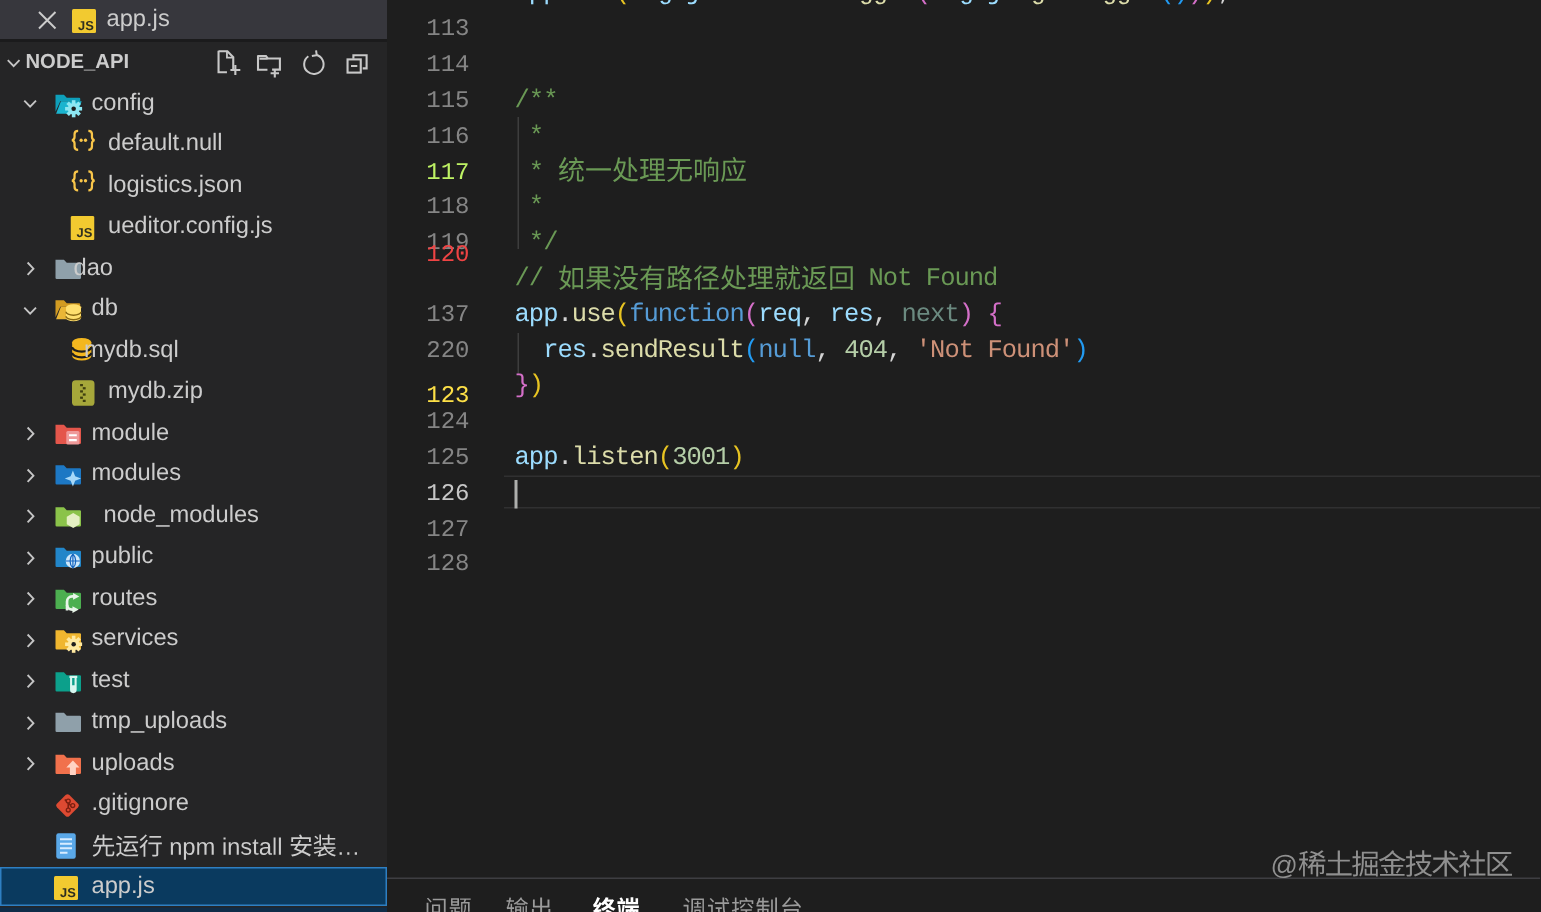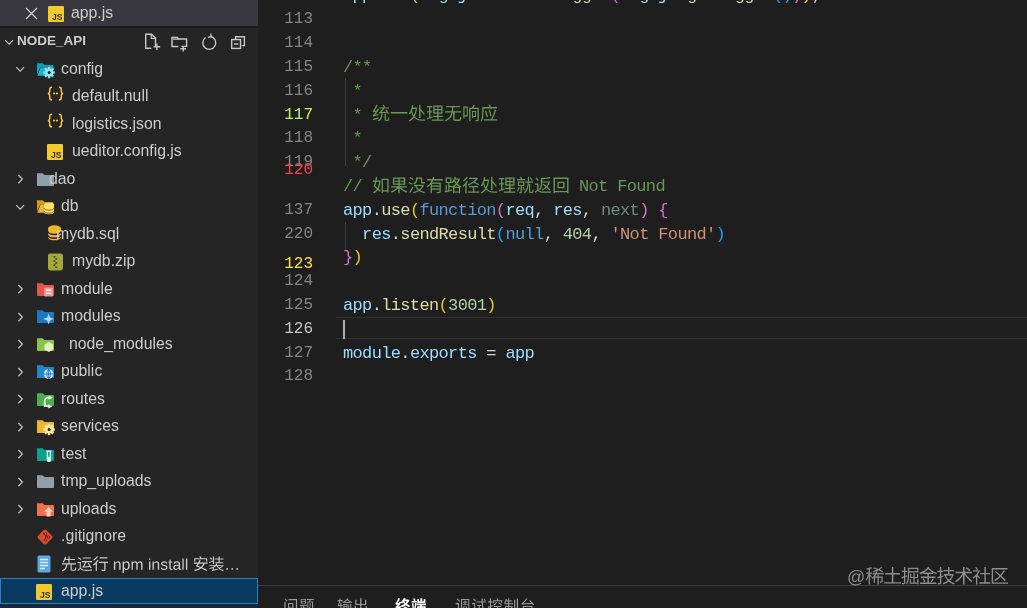--- a/index.html
+++ b/index.html
@@ -261,21 +261,20 @@
 <div class="cl" style="top:198.8px"><span style="color:#9CDCFE">app</span><span style="color:#d4d4d4">.</span><span style="color:#DCDCAA">use</span><span style="color:#e8c422">(</span><span style="color:#569CD6">function</span><span style="color:#d46fc8">(</span><span style="color:#9CDCFE">req</span><span style="color:#d4d4d4">, </span><span style="color:#9CDCFE">res</span><span style="color:#d4d4d4">, </span><span style="color:#6b8a80">next</span><span style="color:#d46fc8">)</span><span style="color:#d4d4d4"> </span><span style="color:#d46fc8">{</span></div>
 <div class="ln" style="top:222.6px;color:#858585">220</div>
 <div class="cl" style="top:222.6px"><span style="color:#d4d4d4">  </span><span style="color:#9CDCFE">res</span><span style="color:#d4d4d4">.</span><span style="color:#DCDCAA">sendResult</span><span style="color:#229bf2">(</span><span style="color:#569CD6">null</span><span style="color:#d4d4d4">, </span><span style="color:#B5CEA8">404</span><span style="color:#d4d4d4">, </span><span style="color:#CE9178">'Not Found'</span><span style="color:#229bf2">)</span></div>
 <div class="ln" style="top:253px;color:#fde047">123</div>
 <div class="cl" style="top:246.4px"><span style="color:#d46fc8">}</span><span style="color:#e8c422">)</span></div>
 <div class="ln" style="top:270.2px;color:#858585">124</div>
 <div class="ln" style="top:294.0px;color:#858585">125</div>
 <div class="cl" style="top:294.0px"><span style="color:#9CDCFE">app</span><span style="color:#d4d4d4">.</span><span style="color:#DCDCAA">listen</span><span style="color:#e8c422">(</span><span style="color:#B5CEA8">3001</span><span style="color:#e8c422">)</span></div>
 <div class="ln" style="top:317.8px;color:#c6c6c6">126</div>
 <div class="ln" style="top:341.6px;color:#858585">127</div>
-<div class="cl" style="top:341.6px"><span style="color:#9CDCFE">module</span><span style="color:#d4d4d4">.</span><span style="color:#9CDCFE">exports</span><span style="color:#d4d4d4"> = </span><span style="color:#9CDCFE">app</span></div>
 <div class="ln" style="top:365.4px;color:#858585">128</div>
 <svg style="position:absolute;left:370.6px;top:101.4px" width="128" height="25" viewBox="-1 -18.9 128 25">
       <path d="M12.6 -6.3V-0.6C12.6 0.7 12.9 1.1 14.1 1.1C14.4 1.1 15.5 1.1 15.7 1.1C16.8 1.1 17.2 0.4 17.2 -2.1C16.9 -2.1 16.4 -2.4 16.1 -2.6C16.0 -0.4 16.0 -0.1 15.6 -0.1C15.4 -0.1 14.5 -0.1 14.3 -0.1C13.9 -0.1 13.9 -0.2 13.9 -0.6V-6.3ZM9.2 -6.3C9.1 -2.7 8.7 -0.8 5.7 0.3C6.0 0.5 6.4 1.0 6.6 1.4C9.8 0.1 10.4 -2.3 10.5 -6.3ZM0.8 -1.0 1.1 0.4C2.7 -0.1 4.8 -0.8 6.8 -1.5L6.6 -2.6C4.4 -2.0 2.2 -1.3 0.8 -1.0ZM10.7 -14.8C11.1 -14.1 11.5 -13.1 11.7 -12.5H7.3V-11.3H10.6C9.8 -10.2 8.5 -8.5 8.1 -8.1C7.8 -7.8 7.3 -7.7 7.0 -7.6C7.1 -7.3 7.4 -6.6 7.4 -6.3C7.9 -6.5 8.7 -6.6 15.2 -7.2C15.5 -6.7 15.8 -6.2 15.9 -5.9L17.1 -6.5C16.5 -7.5 15.4 -9.2 14.4 -10.5L13.3 -10.0C13.7 -9.4 14.1 -8.8 14.5 -8.2L9.6 -7.8C10.4 -8.8 11.4 -10.2 12.2 -11.3H17.1V-12.5H11.9L13.0 -12.9C12.8 -13.4 12.4 -14.4 12.0 -15.2ZM1.1 -7.6C1.3 -7.7 1.8 -7.8 3.9 -8.1C3.1 -7.0 2.4 -6.1 2.1 -5.8C1.5 -5.1 1.1 -4.7 0.7 -4.6C0.9 -4.2 1.1 -3.6 1.2 -3.3C1.6 -3.5 2.2 -3.7 6.6 -4.7C6.6 -5.0 6.6 -5.5 6.6 -5.9L3.2 -5.2C4.6 -6.8 5.9 -8.7 7.1 -10.7L5.9 -11.4C5.5 -10.7 5.1 -10.0 4.7 -9.4L2.5 -9.2C3.6 -10.7 4.8 -12.7 5.6 -14.6L4.2 -15.2C3.4 -13.0 2.1 -10.7 1.7 -10.1C1.3 -9.5 0.9 -9.1 0.6 -9.0C0.8 -8.6 1.0 -7.9 1.1 -7.6Z M18.8 -7.8V-6.3H35.3V-7.8Z M43.7 -11.0C43.3 -8.5 42.7 -6.4 41.8 -4.7C41.1 -5.9 40.5 -7.5 40.0 -9.5C40.2 -10.0 40.4 -10.5 40.5 -11.0ZM40.0 -15.0C39.5 -11.5 38.4 -8.1 36.9 -6.2C37.3 -6.1 37.8 -5.7 38.0 -5.5C38.5 -6.1 38.9 -6.9 39.3 -7.7C39.8 -6.0 40.4 -4.6 41.1 -3.5C39.9 -1.7 38.4 -0.4 36.6 0.4C37.0 0.6 37.5 1.2 37.7 1.5C39.4 0.6 40.8 -0.6 42.0 -2.3C44.2 0.3 47.1 0.9 50.2 0.9H52.8C52.9 0.5 53.1 -0.2 53.4 -0.5C52.7 -0.5 50.8 -0.5 50.2 -0.5C47.5 -0.5 44.7 -1.0 42.7 -3.5C43.9 -5.7 44.8 -8.5 45.2 -12.1L44.3 -12.3L44.0 -12.3H40.9C41.1 -13.0 41.2 -13.9 41.4 -14.7ZM47.1 -15.1V-1.8H48.5V-9.4C49.7 -7.9 51.0 -6.2 51.7 -5.1L52.9 -5.9C52.1 -7.2 50.3 -9.2 49.0 -10.7L48.5 -10.4V-15.1Z M62.6 -9.7H65.3V-7.4H62.6ZM66.5 -9.7H69.2V-7.4H66.5ZM62.6 -13.1H65.3V-10.8H62.6ZM66.5 -13.1H69.2V-10.8H66.5ZM59.7 -0.4V0.8H71.4V-0.4H66.6V-2.9H70.8V-4.1H66.6V-6.2H70.5V-14.3H61.3V-6.2H65.2V-4.1H61.1V-2.9H65.2V-0.4ZM54.6 -1.8 55.0 -0.4C56.6 -1.0 58.6 -1.7 60.6 -2.3L60.3 -3.6L58.4 -3.0V-7.4H60.2V-8.7H58.4V-12.6H60.4V-13.9H54.8V-12.6H57.1V-8.7H55.0V-7.4H57.1V-2.5C56.1 -2.2 55.3 -2.0 54.6 -1.8Z M74.1 -13.9V-12.6H80.0C80.0 -11.3 79.9 -9.9 79.7 -8.6H72.9V-7.3H79.5C78.7 -4.2 77.0 -1.3 72.7 0.3C73.0 0.6 73.4 1.1 73.6 1.4C78.3 -0.4 80.1 -3.7 80.8 -7.3H81.2V-1.1C81.2 0.6 81.7 1.0 83.6 1.0C84.0 1.0 86.5 1.0 86.9 1.0C88.7 1.0 89.1 0.3 89.3 -2.6C88.9 -2.7 88.3 -2.9 88.0 -3.2C87.9 -0.7 87.7 -0.3 86.8 -0.3C86.3 -0.3 84.1 -0.3 83.7 -0.3C82.8 -0.3 82.6 -0.4 82.6 -1.1V-7.3H89.1V-8.6H81.1C81.3 -9.9 81.3 -11.3 81.4 -12.6H88.1V-13.9Z M91.3 -13.4V-1.6H92.5V-3.3H95.8V-13.4ZM92.5 -12.1H94.7V-4.6H92.5ZM101.3 -15.2C101.1 -14.3 100.7 -13.0 100.3 -12.1H97.2V1.3H98.5V-10.9H105.5V-0.2C105.5 0.1 105.4 0.1 105.2 0.1C105.0 0.2 104.2 0.2 103.4 0.1C103.6 0.5 103.8 1.0 103.8 1.4C105.0 1.4 105.7 1.3 106.2 1.1C106.7 0.9 106.8 0.5 106.8 -0.1V-12.1H101.7C102.0 -12.9 102.5 -13.9 102.8 -14.8ZM100.9 -7.8H103.0V-3.9H100.9ZM100.0 -8.9V-1.8H100.9V-2.9H104.0V-8.9Z M112.8 -8.8C113.5 -6.9 114.4 -4.3 114.7 -2.6L116.0 -3.1C115.6 -4.8 114.7 -7.3 113.9 -9.3ZM116.7 -9.8C117.2 -7.9 117.9 -5.3 118.2 -3.6L119.4 -4.0C119.2 -5.7 118.5 -8.2 117.9 -10.2ZM116.4 -14.9C116.8 -14.3 117.1 -13.4 117.4 -12.8H110.2V-7.9C110.2 -5.3 110.1 -1.7 108.6 0.8C109.0 0.9 109.6 1.3 109.8 1.6C111.3 -1.1 111.5 -5.1 111.5 -7.9V-11.5H125.0V-12.8H118.9C118.7 -13.4 118.2 -14.5 117.7 -15.3ZM111.8 -0.7V0.6H125.2V-0.7H120.3C122.0 -3.5 123.3 -6.8 124.2 -9.8L122.7 -10.3C122.1 -7.2 120.7 -3.5 118.9 -0.7Z" fill="#6a9955"></path>
     </svg>
 <svg style="position:absolute;left:370.6px;top:172.8px" width="200" height="25" viewBox="-1 -18.9 200 25">
       <path d="M7.2 -10.2C6.9 -7.7 6.4 -5.6 5.5 -4.0C4.8 -4.6 4.0 -5.2 3.2 -5.8C3.6 -7.0 4.0 -8.6 4.3 -10.2ZM1.7 -5.3C2.7 -4.6 3.8 -3.7 4.8 -2.8C3.8 -1.3 2.5 -0.3 0.8 0.3C1.1 0.6 1.5 1.1 1.7 1.5C3.4 0.7 4.8 -0.4 5.9 -1.9C6.6 -1.3 7.2 -0.6 7.7 -0.1L8.6 -1.2C8.1 -1.8 7.4 -2.4 6.6 -3.1C7.7 -5.1 8.4 -7.8 8.6 -11.3L7.8 -11.5L7.5 -11.4H4.6C4.9 -12.7 5.1 -13.9 5.2 -15.0L3.9 -15.1C3.8 -14.0 3.5 -12.7 3.3 -11.4H0.8V-10.2H3.0C2.6 -8.3 2.1 -6.6 1.7 -5.3ZM9.6 -13.2V1.0H10.9V-0.4H15.3V0.7H16.6V-13.2ZM10.9 -1.7V-11.9H15.3V-1.7Z M20.9 -14.3V-7.1H26.3V-5.6H19.1V-4.3H25.2C23.6 -2.6 21.0 -1.0 18.6 -0.3C19.0 0.0 19.4 0.5 19.6 0.8C22.0 -0.1 24.6 -1.8 26.3 -3.7V1.4H27.7V-3.8C29.5 -1.9 32.1 -0.2 34.5 0.8C34.6 0.4 35.1 -0.1 35.4 -0.4C33.1 -1.1 30.5 -2.7 28.8 -4.3H34.9V-5.6H27.7V-7.1H33.3V-14.3ZM22.2 -10.1H26.3V-8.3H22.2ZM27.7 -10.1H31.8V-8.3H27.7ZM22.2 -13.1H26.3V-11.2H22.2ZM27.7 -13.1H31.8V-11.2H27.7Z M37.5 -13.9C38.6 -13.3 40.0 -12.4 40.8 -11.8L41.6 -12.9C40.8 -13.5 39.3 -14.3 38.3 -14.9ZM36.6 -9.0C37.7 -8.5 39.2 -7.6 40.0 -7.1L40.7 -8.2C39.9 -8.7 38.5 -9.5 37.4 -10.0ZM37.2 0.3 38.3 1.2C39.3 -0.5 40.5 -2.8 41.4 -4.7L40.4 -5.5C39.4 -3.5 38.1 -1.1 37.2 0.3ZM44.0 -14.5V-12.4C44.0 -11.1 43.6 -9.5 41.2 -8.4C41.5 -8.2 41.9 -7.7 42.1 -7.4C44.8 -8.7 45.3 -10.7 45.3 -12.4V-13.2H48.9V-10.5C48.9 -9.0 49.2 -8.5 50.5 -8.5C50.7 -8.5 51.8 -8.5 52.1 -8.5C52.5 -8.5 53.0 -8.5 53.2 -8.6C53.2 -8.9 53.1 -9.5 53.1 -9.9C52.8 -9.8 52.4 -9.8 52.1 -9.8C51.8 -9.8 50.8 -9.8 50.6 -9.8C50.3 -9.8 50.2 -10.0 50.2 -10.5V-14.5ZM50.1 -5.9C49.4 -4.5 48.4 -3.4 47.1 -2.5C45.9 -3.4 44.9 -4.6 44.3 -5.9ZM42.1 -7.2V-5.9H43.3L42.9 -5.8C43.7 -4.2 44.7 -2.8 46.0 -1.7C44.4 -0.8 42.6 -0.2 40.8 0.2C41.0 0.5 41.3 1.1 41.5 1.4C43.5 1.0 45.4 0.2 47.1 -0.8C48.6 0.2 50.4 1.0 52.5 1.4C52.7 1.1 53.1 0.5 53.4 0.2C51.5 -0.2 49.7 -0.8 48.3 -1.7C49.9 -3.0 51.2 -4.7 52.0 -6.8L51.1 -7.2L50.8 -7.2Z M61.0 -15.1C60.8 -14.3 60.6 -13.6 60.2 -12.8H55.1V-11.5H59.7C58.5 -9.1 56.9 -6.9 54.7 -5.5C55.0 -5.2 55.4 -4.7 55.6 -4.4C56.7 -5.2 57.7 -6.2 58.6 -7.3V1.4H59.9V-2.1H67.5V-0.3C67.5 0.0 67.4 0.1 67.1 0.1C66.7 0.1 65.6 0.1 64.4 0.1C64.6 0.5 64.8 1.0 64.9 1.4C66.4 1.4 67.4 1.4 68.0 1.2C68.6 1.0 68.8 0.5 68.8 -0.3V-9.4H60.0C60.5 -10.1 60.8 -10.8 61.1 -11.5H70.9V-12.8H61.7C62.0 -13.4 62.2 -14.1 62.4 -14.8ZM59.9 -5.2H67.5V-3.3H59.9ZM59.9 -6.4V-8.2H67.5V-6.4Z M74.8 -13.2H78.2V-10.0H74.8ZM72.7 -0.8 72.9 0.6C74.8 0.1 77.4 -0.5 79.9 -1.2L79.8 -2.4L77.4 -1.8V-5.0H79.3C79.5 -4.8 79.8 -4.4 79.9 -4.1C80.3 -4.3 80.7 -4.4 81.0 -4.6V1.4H82.3V0.7H86.8V1.3H88.1V-4.6L88.7 -4.3C88.9 -4.7 89.2 -5.2 89.5 -5.5C87.9 -6.1 86.5 -7.0 85.4 -8.1C86.5 -9.5 87.4 -11.1 88.0 -13.0L87.2 -13.3L86.9 -13.3H83.4C83.7 -13.8 83.8 -14.3 84.0 -14.8L82.7 -15.1C82.1 -13.0 80.9 -10.9 79.5 -9.6V-14.4H73.6V-8.8H76.2V-1.5L74.8 -1.2V-7.1H73.6V-0.9ZM82.3 -0.4V-3.9H86.8V-0.4ZM86.3 -12.1C85.9 -11.0 85.2 -10.0 84.5 -9.1C83.8 -10.0 83.2 -10.9 82.7 -11.8L82.9 -12.1ZM81.8 -5.1C82.8 -5.7 83.7 -6.4 84.5 -7.2C85.3 -6.4 86.2 -5.7 87.2 -5.1ZM83.7 -8.2C82.5 -6.9 81.1 -6.0 79.6 -5.4V-6.2H77.4V-8.8H79.5V-9.4C79.8 -9.2 80.2 -8.8 80.4 -8.6C81.0 -9.2 81.5 -9.9 82.0 -10.7C82.5 -9.8 83.0 -9.0 83.7 -8.2Z M94.6 -15.1C93.9 -13.8 92.3 -12.3 90.9 -11.4C91.1 -11.1 91.5 -10.6 91.6 -10.3C93.2 -11.3 94.9 -13.0 95.9 -14.6ZM96.9 -14.2V-12.9H103.8C102.0 -10.5 98.6 -8.6 95.6 -7.6C95.9 -7.3 96.2 -6.8 96.4 -6.5C98.2 -7.1 100.0 -8.0 101.6 -9.1C103.4 -8.4 105.4 -7.3 106.5 -6.6L107.2 -7.7C106.2 -8.4 104.3 -9.3 102.7 -10.0C104.1 -11.0 105.2 -12.3 106.0 -13.7L105.0 -14.2L104.7 -14.2ZM96.9 -6.0V-4.7H100.9V-0.3H95.8V0.9H107.2V-0.3H102.2V-4.7H106.1V-6.0ZM94.9 -11.1C93.9 -9.3 92.2 -7.4 90.6 -6.2C90.9 -5.9 91.2 -5.2 91.4 -4.9C92.0 -5.4 92.6 -6.0 93.3 -6.7V1.4H94.6V-8.4C95.2 -9.1 95.7 -9.9 96.1 -10.6Z M115.7 -11.0C115.3 -8.5 114.7 -6.4 113.8 -4.7C113.1 -5.9 112.5 -7.5 112.0 -9.5C112.2 -10.0 112.4 -10.5 112.5 -11.0ZM112.0 -15.0C111.5 -11.5 110.4 -8.1 108.9 -6.2C109.3 -6.1 109.8 -5.7 110.0 -5.5C110.5 -6.1 110.9 -6.9 111.3 -7.7C111.8 -6.0 112.4 -4.6 113.1 -3.5C111.9 -1.7 110.4 -0.4 108.6 0.4C109.0 0.6 109.5 1.2 109.7 1.5C111.4 0.6 112.8 -0.6 114.0 -2.3C116.2 0.3 119.1 0.9 122.2 0.9H124.8C124.9 0.5 125.1 -0.2 125.4 -0.5C124.7 -0.5 122.8 -0.5 122.2 -0.5C119.5 -0.5 116.7 -1.0 114.7 -3.5C115.9 -5.7 116.8 -8.5 117.2 -12.1L116.3 -12.3L116.0 -12.3H112.9C113.1 -13.0 113.2 -13.9 113.4 -14.7ZM119.1 -15.1V-1.8H120.5V-9.4C121.7 -7.9 123.0 -6.2 123.7 -5.1L124.9 -5.9C124.1 -7.2 122.3 -9.2 121.0 -10.7L120.5 -10.4V-15.1Z M134.6 -9.7H137.3V-7.4H134.6ZM138.5 -9.7H141.2V-7.4H138.5ZM134.6 -13.1H137.3V-10.8H134.6ZM138.5 -13.1H141.2V-10.8H138.5ZM131.7 -0.4V0.8H143.4V-0.4H138.6V-2.9H142.8V-4.1H138.6V-6.2H142.5V-14.3H133.3V-6.2H137.2V-4.1H133.1V-2.9H137.2V-0.4ZM126.6 -1.8 127.0 -0.4C128.6 -1.0 130.6 -1.7 132.6 -2.3L132.3 -3.6L130.4 -3.0V-7.4H132.2V-8.7H130.4V-12.6H132.4V-13.9H126.8V-12.6H129.1V-8.7H127.0V-7.4H129.1V-2.5C128.1 -2.2 127.3 -2.0 126.6 -1.8Z M147.1 -9.1H151.2V-7.0H147.1ZM157.0 -7.8V-0.9C157.0 0.2 157.1 0.5 157.4 0.7C157.7 0.9 158.1 1.0 158.5 1.0C158.7 1.0 159.4 1.0 159.7 1.0C160.0 1.0 160.4 1.0 160.7 0.8C161.0 0.7 161.2 0.5 161.3 0.1C161.4 -0.2 161.4 -1.2 161.5 -2.0C161.1 -2.1 160.7 -2.3 160.4 -2.6C160.4 -1.7 160.4 -0.9 160.3 -0.6C160.3 -0.3 160.2 -0.2 160.1 -0.1C160.0 -0.0 159.7 -0.0 159.5 -0.0C159.3 -0.0 158.9 -0.0 158.8 -0.0C158.6 -0.0 158.4 -0.1 158.3 -0.1C158.2 -0.2 158.2 -0.4 158.2 -0.8V-7.8ZM146.6 -4.9C146.2 -3.4 145.7 -1.9 144.9 -0.9C145.2 -0.8 145.7 -0.4 145.9 -0.3C146.6 -1.4 147.3 -3.1 147.7 -4.7ZM150.6 -4.7C151.2 -3.7 151.7 -2.4 151.9 -1.5L152.9 -2.0C152.7 -2.8 152.2 -4.1 151.6 -5.1ZM157.8 -13.8C158.6 -12.9 159.3 -11.8 159.6 -11.1L160.6 -11.7C160.3 -12.4 159.5 -13.5 158.7 -14.3ZM145.9 -10.3V-5.9H148.6V-0.0C148.6 0.1 148.6 0.2 148.4 0.2C148.2 0.2 147.6 0.2 147.0 0.2C147.2 0.5 147.3 1.0 147.4 1.3C148.3 1.3 148.9 1.3 149.3 1.1C149.8 0.9 149.9 0.6 149.9 0.0V-5.9H152.4V-10.3ZM148.0 -14.9C148.3 -14.3 148.6 -13.5 148.8 -12.9H145.0V-11.7H153.2V-12.9H150.2C150.0 -13.6 149.6 -14.5 149.2 -15.2ZM155.9 -15.1C155.9 -13.6 155.9 -12.1 155.8 -10.5H153.4V-9.2H155.7C155.4 -5.4 154.5 -1.6 151.9 0.6C152.2 0.8 152.6 1.2 152.9 1.5C155.6 -1.0 156.6 -5.1 156.9 -9.2H161.2V-10.5H157.0C157.1 -12.1 157.1 -13.6 157.2 -15.1Z M163.3 -13.8C164.2 -12.9 165.3 -11.6 165.8 -10.9L167.0 -11.7C166.4 -12.4 165.3 -13.6 164.4 -14.5ZM166.5 -8.4H162.8V-7.1H165.1V-2.0C164.4 -1.7 163.5 -1.0 162.6 -0.1L163.5 1.2C164.3 0.1 165.1 -0.9 165.7 -0.9C166.1 -0.9 166.7 -0.3 167.5 0.1C168.8 0.8 170.4 0.9 172.5 0.9C174.3 0.9 177.5 0.8 178.9 0.8C178.9 0.4 179.1 -0.3 179.3 -0.7C177.5 -0.4 174.7 -0.3 172.6 -0.3C170.6 -0.3 169.0 -0.4 167.8 -1.1C167.2 -1.4 166.8 -1.7 166.5 -1.9ZM170.7 -7.4C171.6 -6.7 172.6 -5.8 173.6 -5.0C172.4 -3.9 171.0 -3.1 169.6 -2.6C169.9 -2.3 170.2 -1.8 170.4 -1.5C171.9 -2.1 173.3 -3.0 174.5 -4.1C175.6 -3.1 176.6 -2.2 177.3 -1.5L178.3 -2.4C177.6 -3.2 176.6 -4.1 175.4 -5.1C176.6 -6.4 177.6 -8.2 178.1 -10.2L177.3 -10.5L177.1 -10.5H170.3V-12.7C173.2 -12.8 176.5 -13.2 178.7 -13.8L177.6 -14.8C175.6 -14.3 172.0 -13.9 168.9 -13.8V-9.9C168.9 -7.6 168.7 -4.7 167.0 -2.5C167.3 -2.4 167.9 -2.0 168.1 -1.7C169.8 -3.9 170.2 -6.9 170.3 -9.3H176.5C176.0 -8.0 175.3 -6.9 174.4 -5.9C173.5 -6.7 172.5 -7.5 171.6 -8.2Z M186.7 -9.0H191.1V-4.9H186.7ZM185.5 -10.2V-3.7H192.5V-10.2ZM181.5 -14.4V1.4H182.9V0.4H195.1V1.4H196.5V-14.4ZM182.9 -0.8V-13.0H195.1V-0.8Z" fill="#6a9955"></path>
     </svg>
 <div class="cl" style="left:579px;top:175.0px"><span style="color:#6a9955">Not Found</span></div>
 <div style="position:absolute;left:258px;top:584.6px;width:769px;height:1.6px;background:#3e3e42"></div>
 <svg style="position:absolute;left:282.0px;top:595.0px" width="34" height="22" viewBox="-1 -16.3 34 22">

